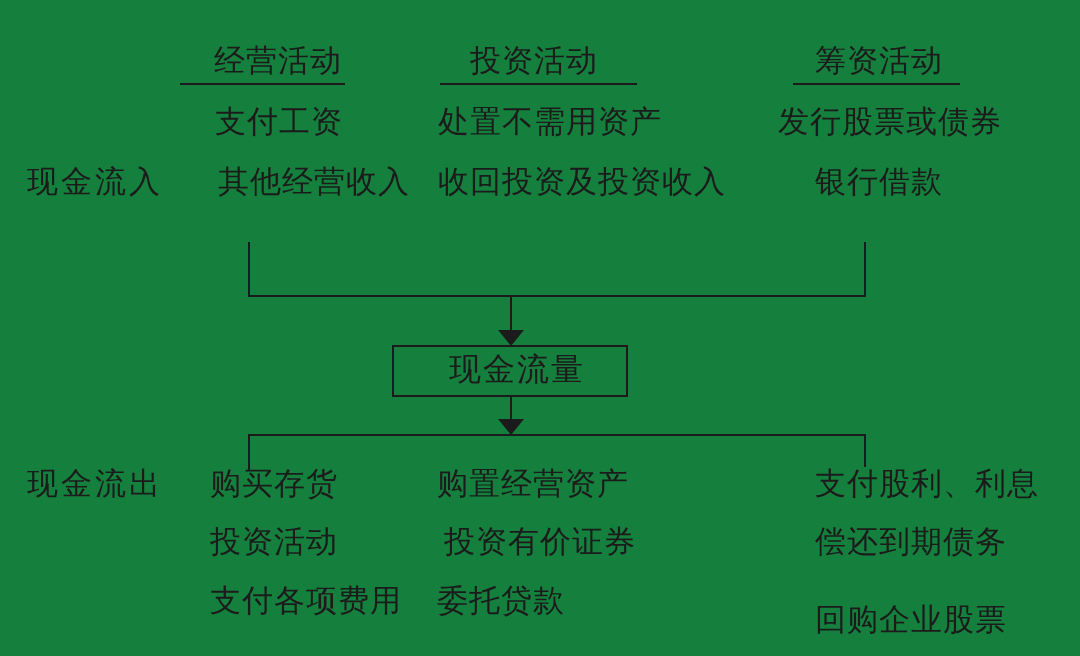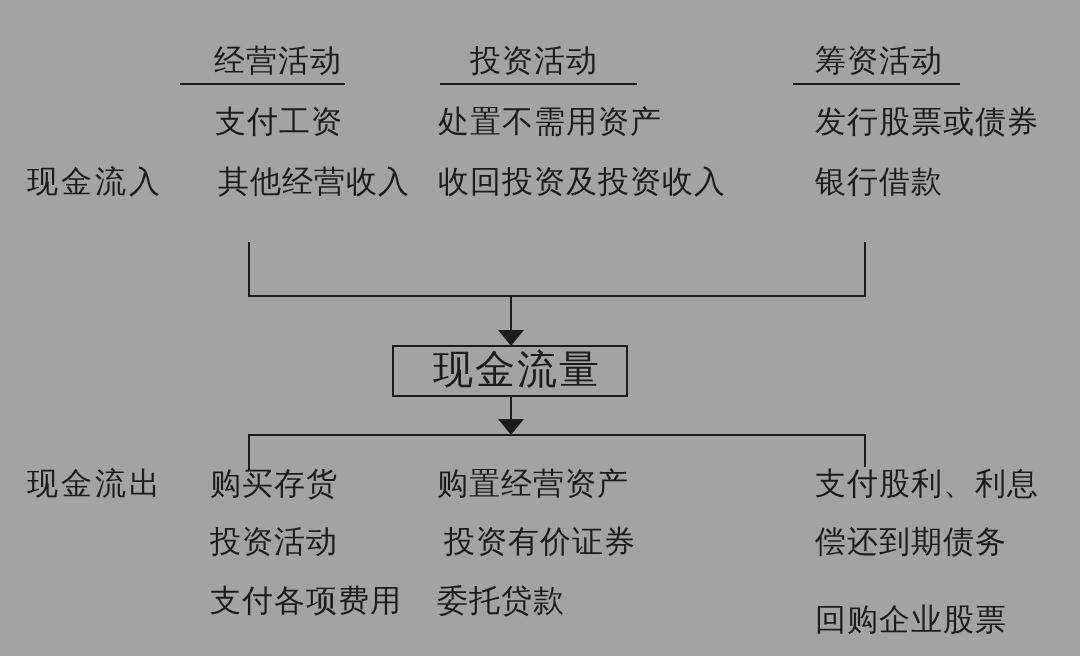--- a/index.html
+++ b/index.html
@@ -1,19 +1,19 @@
 <!DOCTYPE html>
 <html><head>
 <meta charset="utf-8">
 <style>
   html,body { margin:0; padding:0; }
   #stage {
     position:relative;
     width:1080px; height:656px;
-    background:#a3a3a3;
+    background:#15803d;
     font-family:"Liberation Sans","DejaVu Sans",sans-serif;
     color:#1b1b1b;
     overflow:hidden;
   }
   .lbl {
     position:absolute;
     font-size:31px;
     line-height:32px;
     letter-spacing:1px;
     white-space:nowrap;
@@ -36,21 +36,21 @@
   }
   #center-box {
     position:absolute;
     left:392px; top:345px;
     width:236px; height:52px;
     border:2px solid #1b1b1b;
     box-sizing:border-box;
     display:flex;
     align-items:center;
     justify-content:center;
-    font-size:40px;
+    font-size:32px;
     letter-spacing:2px;
     padding-left:14px;
     padding-bottom:3px;
   }
 </style>
 </head>
 <body>
 
 <div id="stage">
 
@@ -65,21 +65,21 @@
 
   <div class="lbl wide" style="left:27px; top:166px;">现金流入</div>
   <div class="lbl wide" style="left:27px; top:468px;">现金流出</div>
 
   <div class="lbl" style="left:215px; top:106px;">支付工资</div>
   <div class="lbl" style="left:438px; top:106px;">处置不需用资产</div>
 
   <div class="lbl" style="left:218px; top:166px;">其他经营收入</div>
   <div class="lbl" style="left:438px; top:166px;">收回投资及投资收入</div>
 
-  <div class="lbl" style="left:815px; top:106px;">发行股票或债券</div>
+  <div class="lbl" style="left:778px; top:106px;">发行股票或债券</div>
   <div class="lbl" style="left:815px; top:166px;">银行借款</div>
 
   <div class="rule vline" style="left:248px; top:242px; height:55px;"></div>
   <div class="rule vline" style="left:864px; top:242px; height:55px;"></div>
   <div class="rule hline" style="left:248px; top:295px; width:618px;"></div>
 
   <div class="rule vline" style="left:510px; top:297px; height:34px;"></div>
   <div class="arrowhead" style="left:498px; top:330px;"></div>
 
   <div id="center-box">

